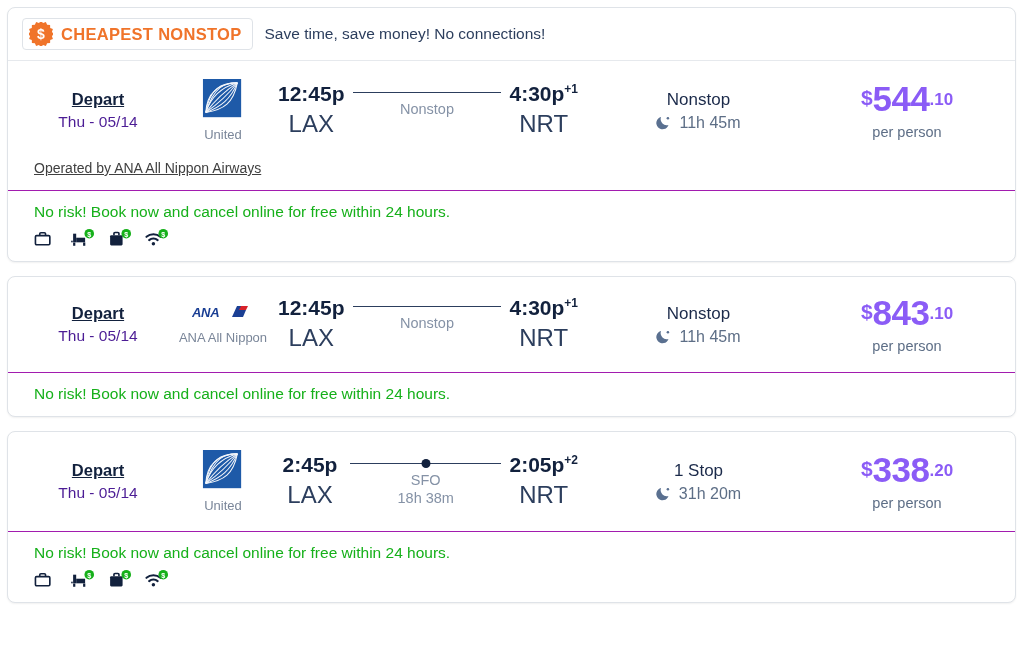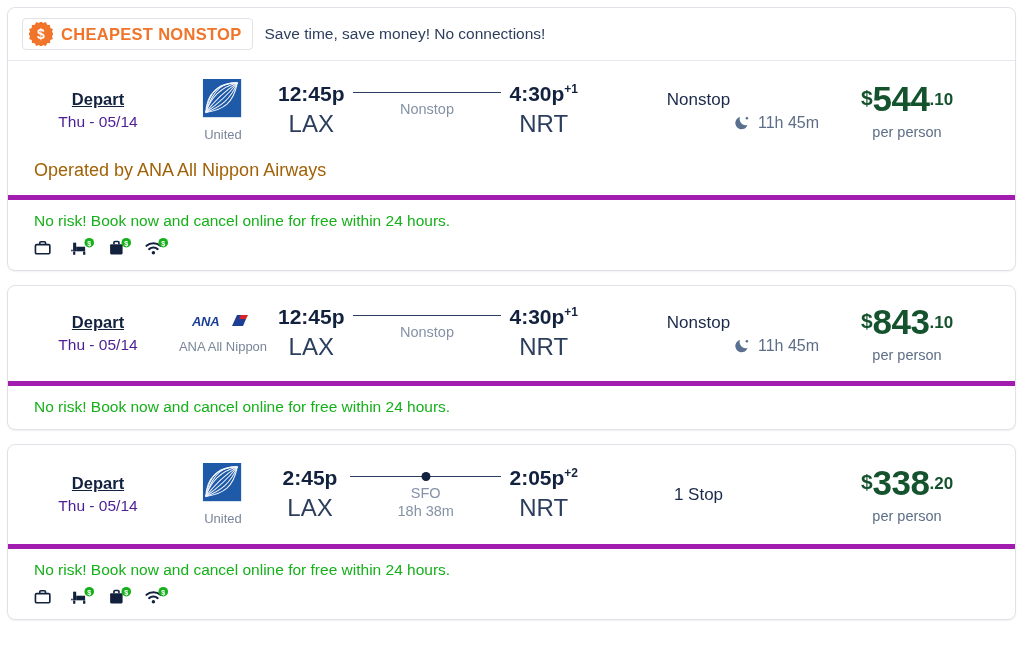--- a/index.html
+++ b/index.html
@@ -126,51 +126,52 @@
   .leg-sub { font-size: 14.5px; color: #8592a6; }
 
   .col-stops { flex: 1; text-align: center; }
   .stops-title { font-size: 17px; color: #1b2a4a; }
   .stops-dur {
     font-size: 16px;
     color: #5d6e86;
     margin-top: 4px;
     display: flex;
     align-items: center;
-    justify-content: flex-end;
+    justify-content: center;
     gap: 6px;
   }
   .moon { width: 17px; height: 17px; display: block; }
 
   .col-price { width: 176px; flex: none; text-align: center; }
   .price-main {
-    color: #14532d;
+    color: #8b5cf6;
     font-weight: bold;
     white-space: nowrap;
     line-height: 1;
   }
   .price-cur { font-size: 21px; vertical-align: super; }
   .price-dollars { font-size: 35px; letter-spacing: -0.5px; }
   .price-cents { font-size: 17px; vertical-align: super; }
   .price-per {
     font-size: 14.5px;
     color: #5d6e86;
     margin-top: 8px;
   }
 
   
   .operated {
-    font-size: 18px;
-    color: #a16207;
+    font-size: 14px;
+    color: #404040;
     padding: 0 26px 14px 26px;
+    text-decoration: underline;
   }
 
   
   .footer {
-    border-top: 5px solid #a21caf;
+    border-top: 1px solid #a21caf;
     padding: 12px 26px 13px 26px;
   }
   .no-risk {
     color: #16b01a;
     font-size: 15.5px;
   }
   .amenities {
     display: flex;
     align-items: center;
     gap: 13px;
@@ -399,20 +400,27 @@
       <div class="endpoint">
         <div class="time">
           <span>2:05p</span><sup>+2</sup>
         </div>
         <div class="airport">NRT</div>
       </div>
     </div>
 
     <div class="col-stops">
       <div class="stops-title">1 Stop</div>
+      <div class="stops-dur">
+        <svg class="moon" viewBox="0 0 18 18">
+    <path d="M13.2 11.6A6.4 6.4 0 0 1 5.4 3.1 6.6 6.6 0 1 0 13.2 11.6Z" fill="#5a7090"></path>
+    <circle cx="12.6" cy="4.6" r="1.35" fill="#5a7090"></circle>
+  </svg>
+            <span>31h 20m</span>
+      </div>
     </div>
 
     <div class="col-price">
       <div class="price-main">
         <span class="price-cur">$</span><span class="price-dollars">338</span><span class="price-cents">.20</span>
       </div>
       <div class="price-per">per person</div>
     </div>
   </div>
       <div class="footer">

